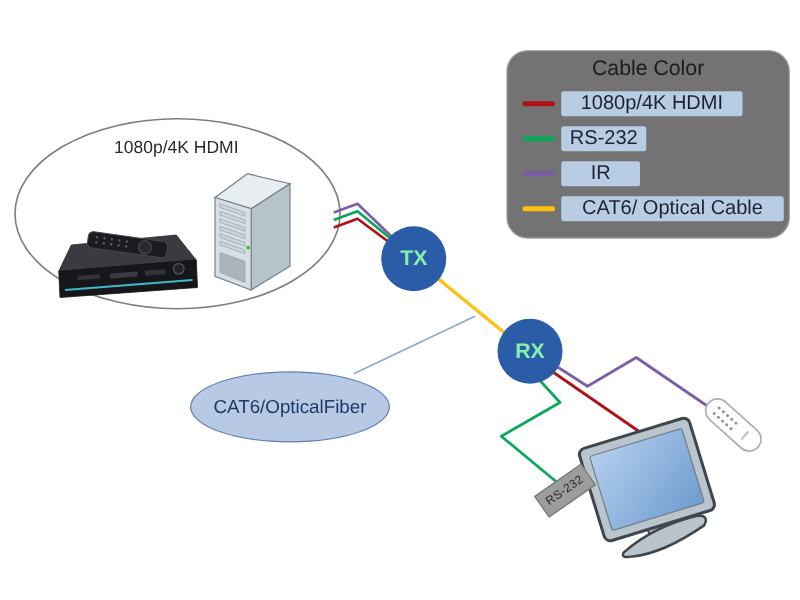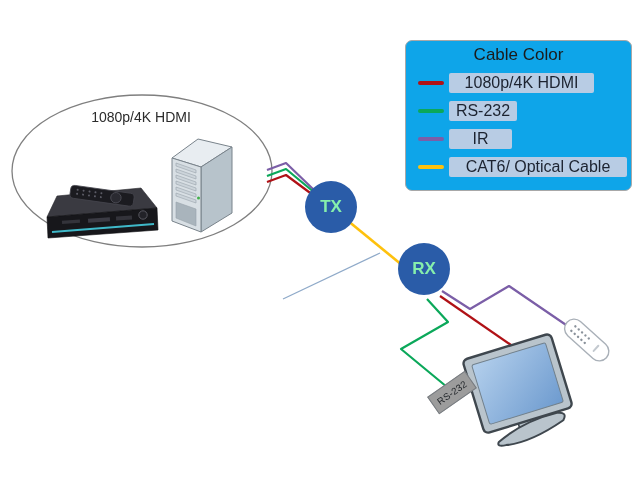--- a/index.html
+++ b/index.html
@@ -1,34 +1,34 @@
 <!DOCTYPE html>
 <html><head>
 <meta charset="utf-8">
 <style>
   html,body{margin:0;padding:0;}
   .stage{position:relative;width:640px;height:480px;background:#ffffff;overflow:hidden;
          font-family:"Liberation Sans",sans-serif;}
   .art{position:absolute;left:0;top:0;}
 
   
-  .legend{position:absolute;left:405px;top:40px;width:227px;height:151px;background:#0ea5e9;
-          border:1.5px solid #a8a8a8;border-radius:7px;box-sizing:border-box;}
+  .legend{position:absolute;left:405px;top:40px;width:227px;height:151px;background:#737373;
+          border:1.5px solid #a8a8a8;border-radius:17px;box-sizing:border-box;}
   .legend-title{text-align:center;font-size:17px;color:#1b1b1b;padding-top:4px;}
   .legend-row{display:flex;align-items:center;height:20px;margin:8px 0 0 12px;}
   .dash{width:26px;height:4px;border-radius:2px;flex:0 0 auto;}
   .tag{margin-left:5px;font-size:16px;line-height:20px;color:#1c2330;border-radius:2px;
        text-align:center;padding:0 6px;box-sizing:border-box;white-space:nowrap;}
   .w-hdmi{min-width:145px}.w-rs{min-width:68px}.w-ir{min-width:63px}.w-cat{min-width:178px}
 
   
   .node{position:absolute;width:52px;height:52px;border-radius:50%;color:#86efac;
         font-weight:bold;font-size:17px;display:flex;align-items:center;justify-content:center;}
   #tx-node{left:305px;top:181px;}
-  #rx-node{left:398px;top:243px;}
+  #rx-node{left:398px;top:255px;}
 
   
   .source-label{position:absolute;left:56px;top:109px;width:170px;text-align:center;
                 font-size:14px;font-weight:500;color:#2b2b2b;}
 
   
   .callout{position:absolute;left:152px;top:297px;width:160px;height:57px;border-radius:50%;
            border:1.5px solid #5E7FB2;box-sizing:border-box;display:flex;align-items:center;
            justify-content:center;font-size:15px;color:#1F3864;}
 
@@ -127,20 +127,21 @@
       </g>
       <rect x="582" y="352" width="9" height="2" rx="1" fill="#c3c9cf"></rect>
     </g>
   </svg>
 
   <div class="source-label">1080p/4K HDMI</div>
 
   <div class="node" id="tx-node" style="background-color: rgb(42, 92, 168);">TX</div>
   <div class="node" id="rx-node" style="background-color: rgb(42, 92, 168);">RX</div>
 
+  <div class="callout" style="background-color: rgb(183, 201, 228);">CAT6/OpticalFiber</div>
 
   <div class="rs232" style="background-color: rgb(156, 156, 156);">RS-232</div>
 
   <div class="legend">
     <div class="legend-title">Cable Color</div>
     <div class="legend-row">
       <span class="dash" style="background-color: rgb(176, 17, 22);"></span>
       <span class="tag w-hdmi" style="background-color: rgb(184, 204, 228);">1080p/4K HDMI</span>
     </div>
     <div class="legend-row">

